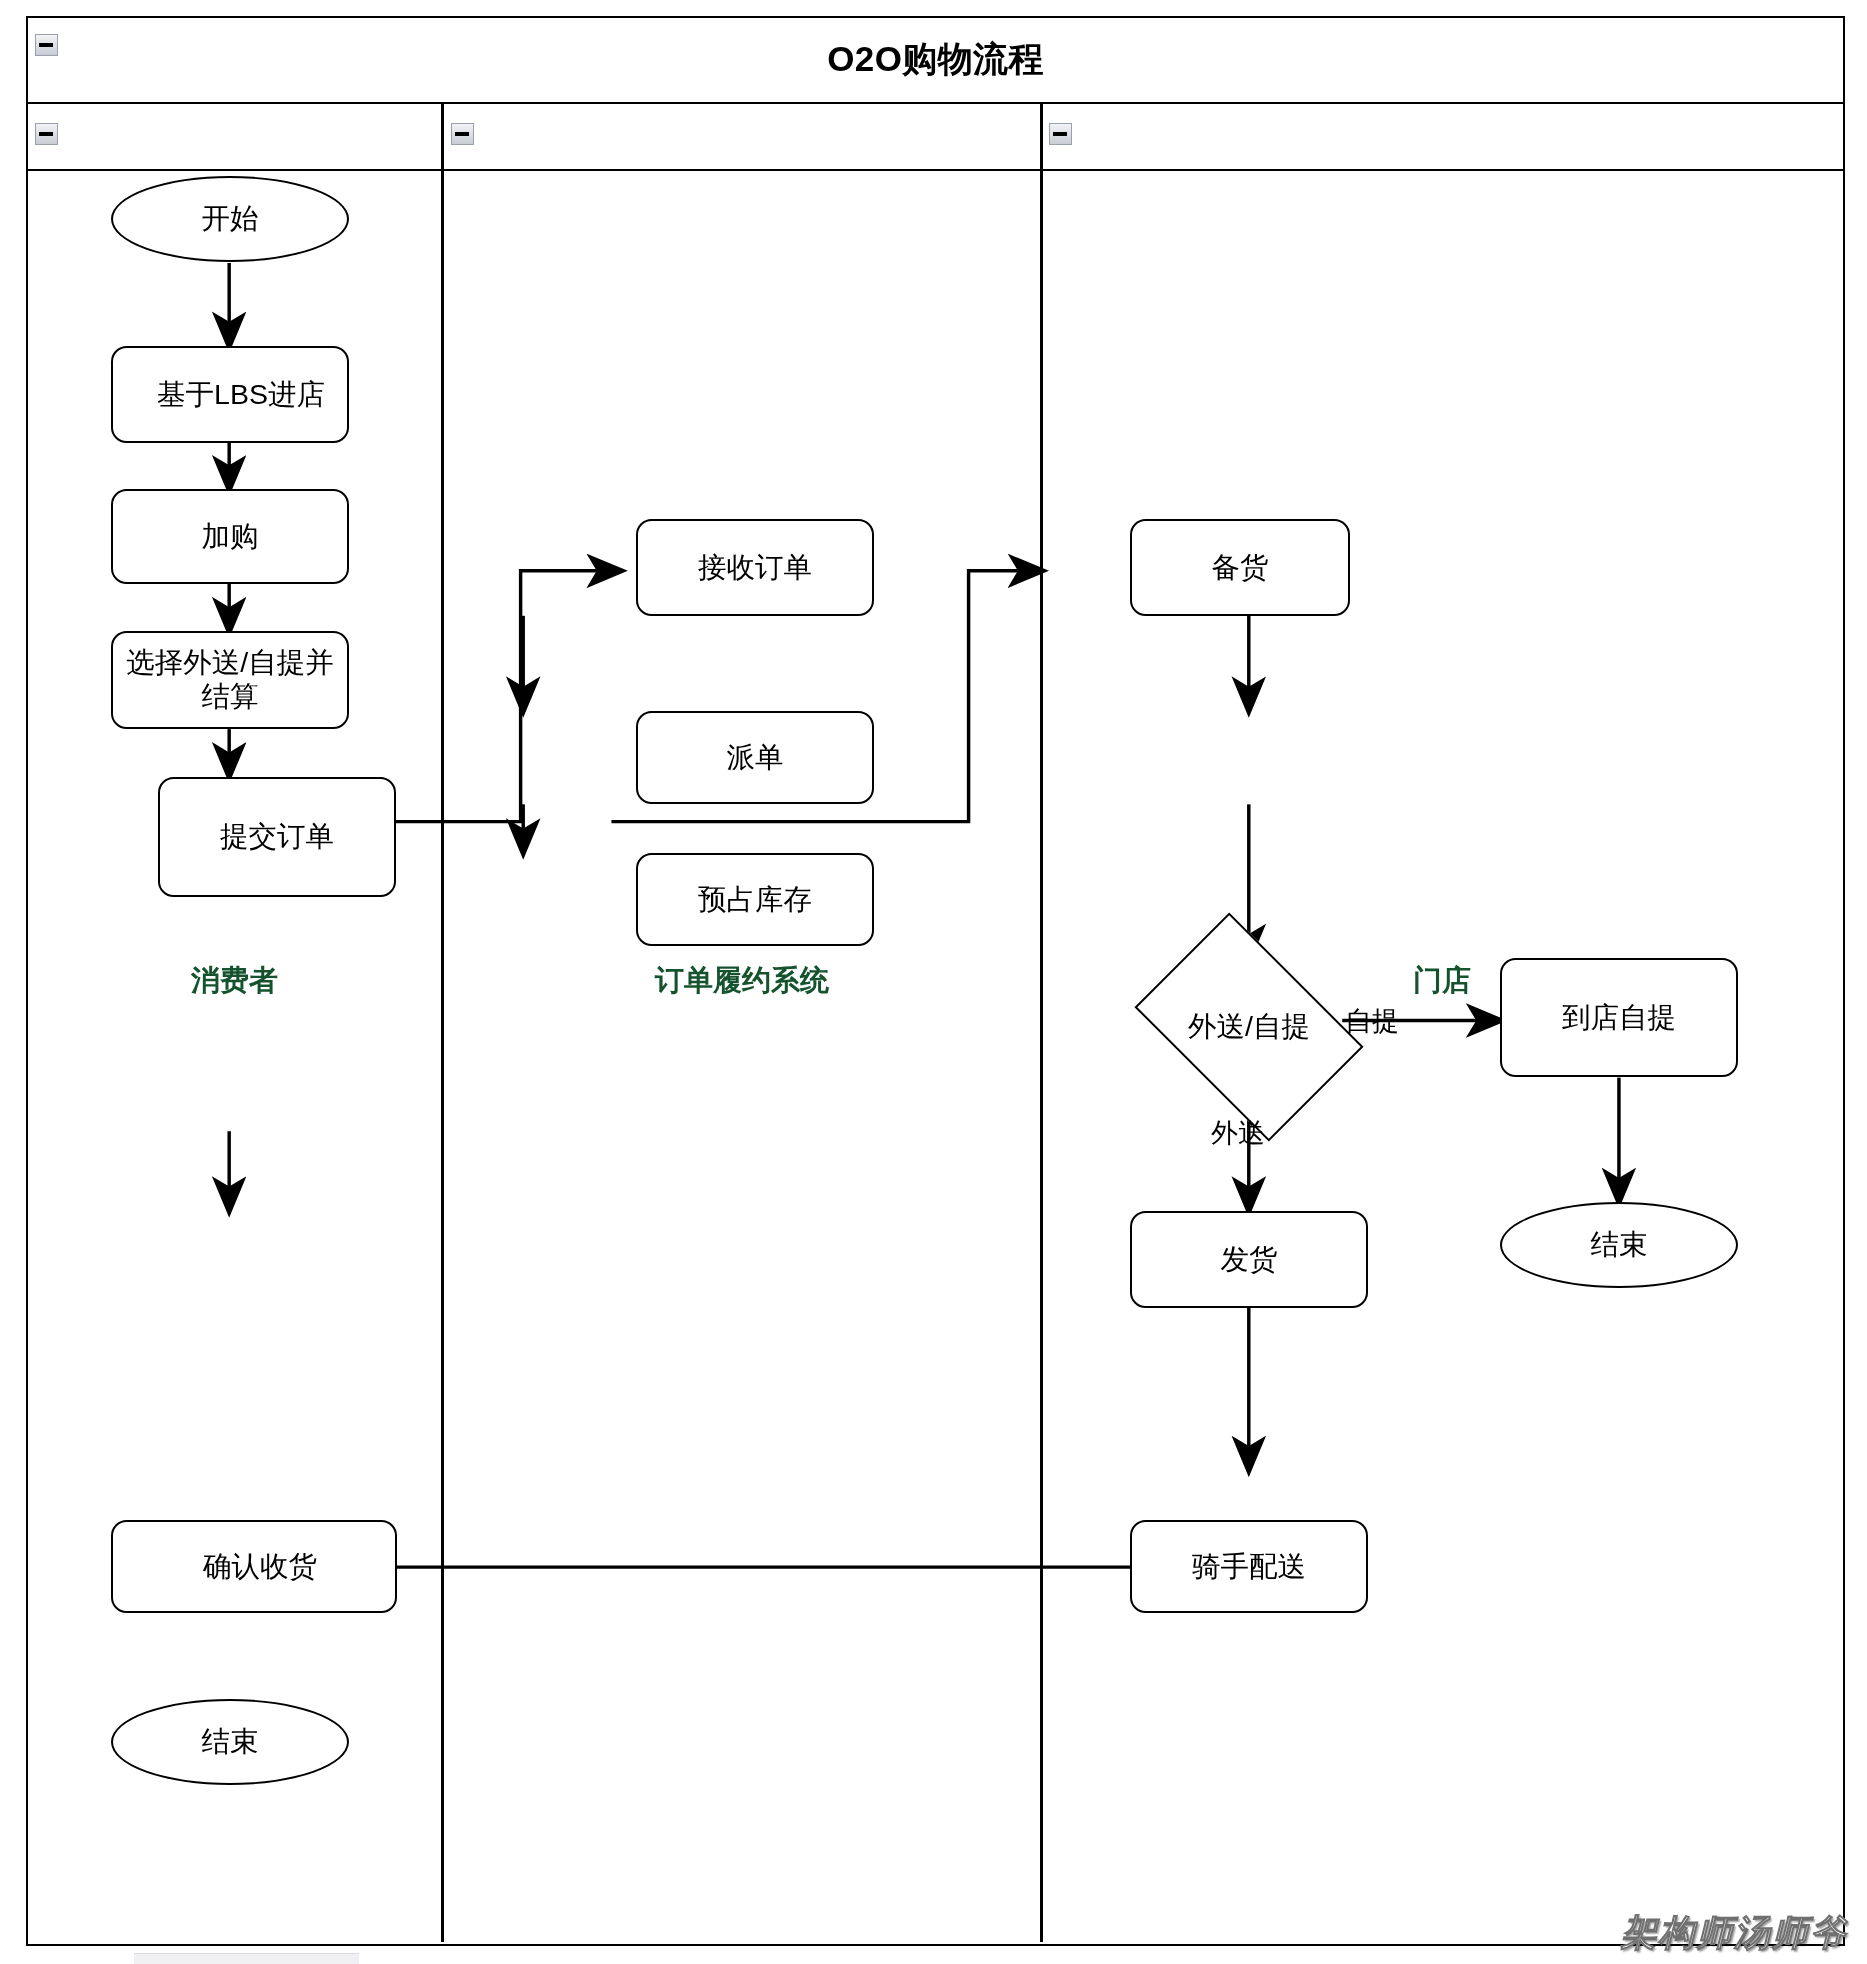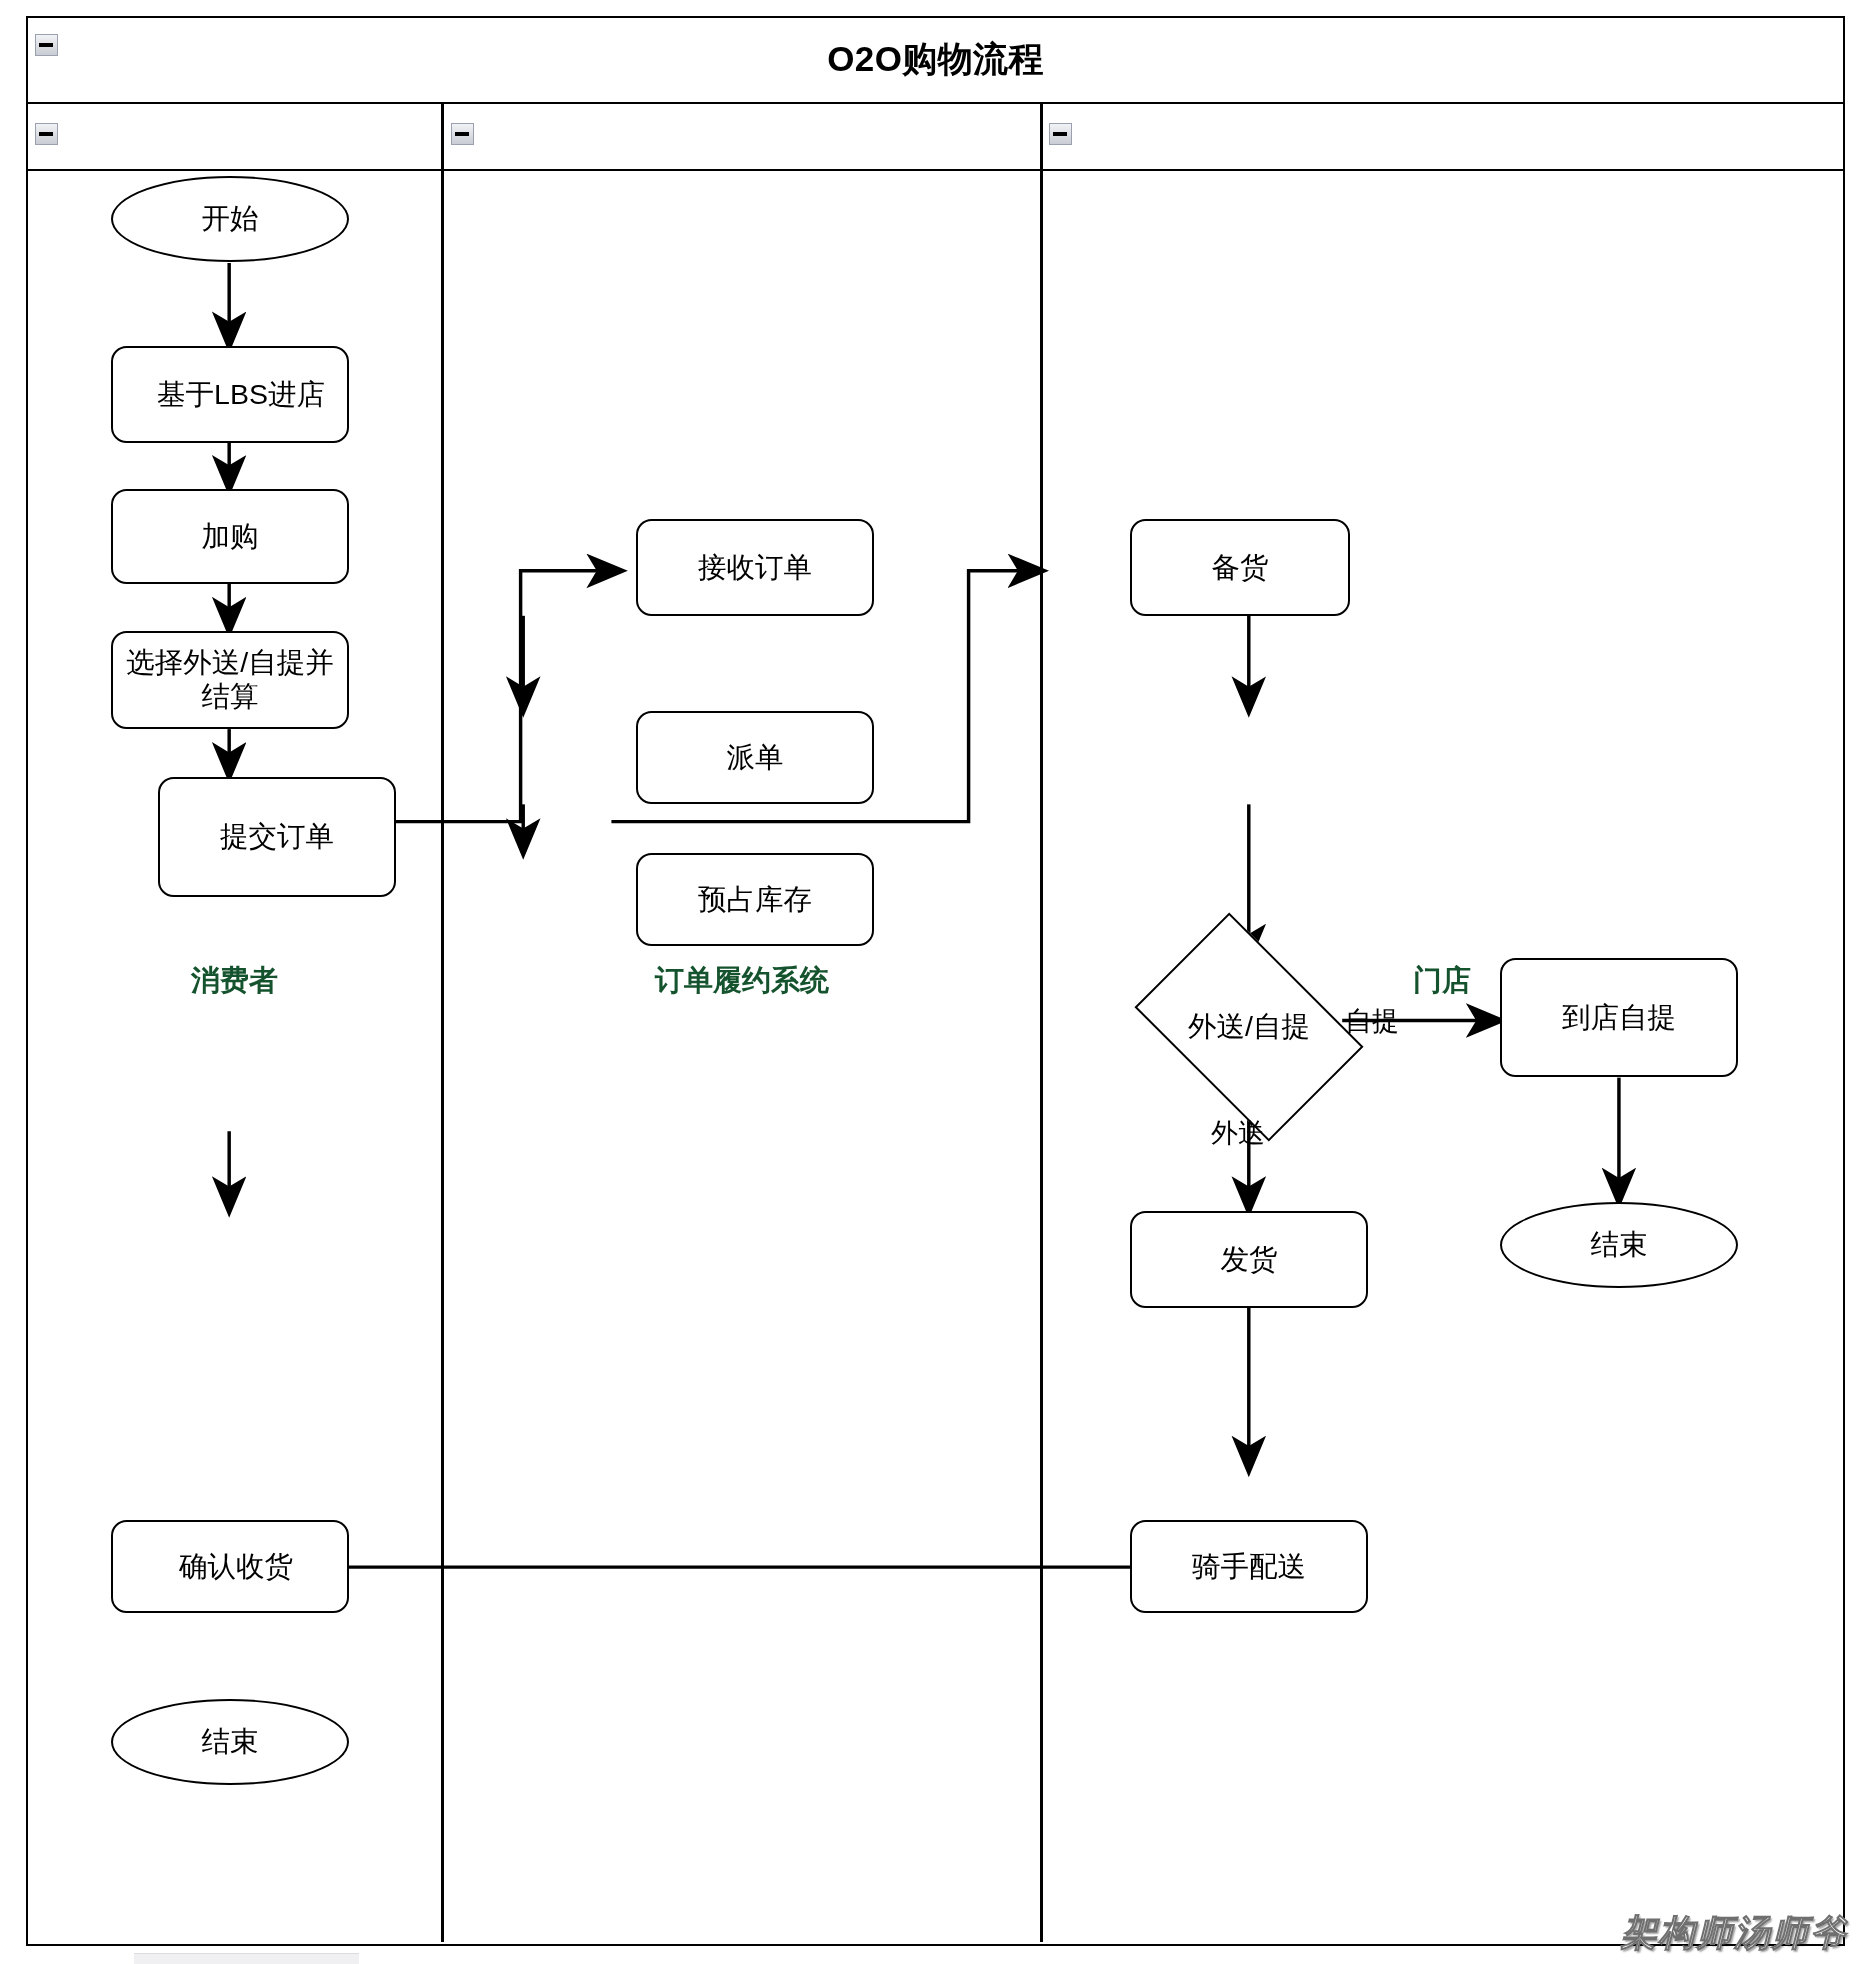--- a/index.html
+++ b/index.html
@@ -248,21 +248,21 @@
   </div>
 
   <div class="node process" style="left:111px; top:631px; width:238px; height:98px;">
     <span>选择外送/自提并结算</span>
   </div>
 
   <div class="node process" style="left:111px; top:777px; width:238px; height:120px;margin-left:47px;">
     <span>提交订单</span>
   </div>
 
-  <div class="node process" style="left:111px; top:1520px; width:238px; height:93px;padding-left:12px;">
+  <div class="node process" style="left:111px; top:1520px; width:286px; height:93px;padding-left:12px;">
     <span>确认收货</span>
   </div>
 
   <div class="node terminator" style="left:111px; top:1699px; width:238px; height:86px;">
     <span>结束</span>
   </div>
 
   <div class="node process" style="left:636px; top:519px; width:238px; height:97px;">
     <span>接收订单</span>
   </div>

